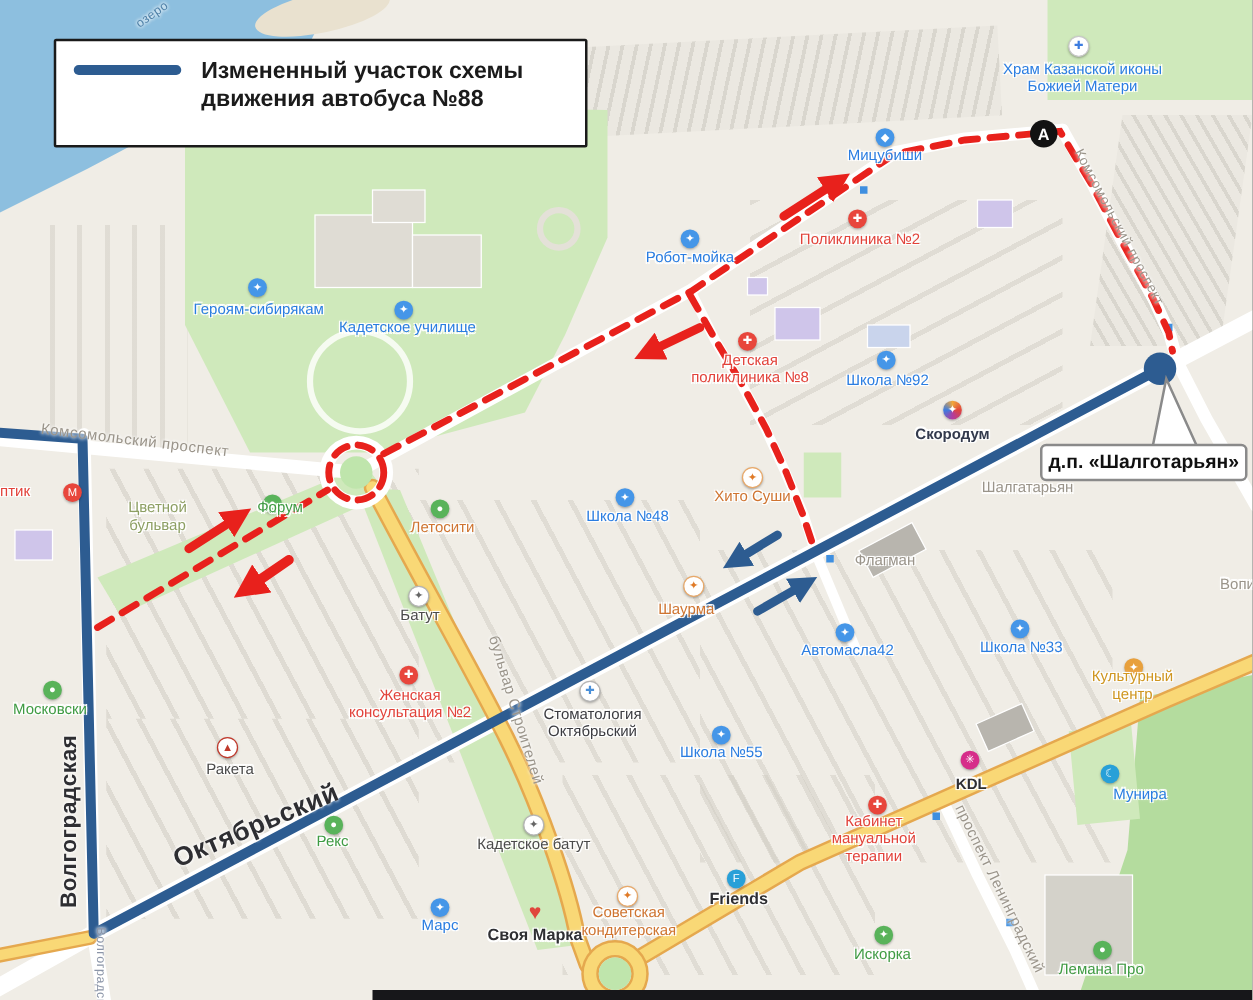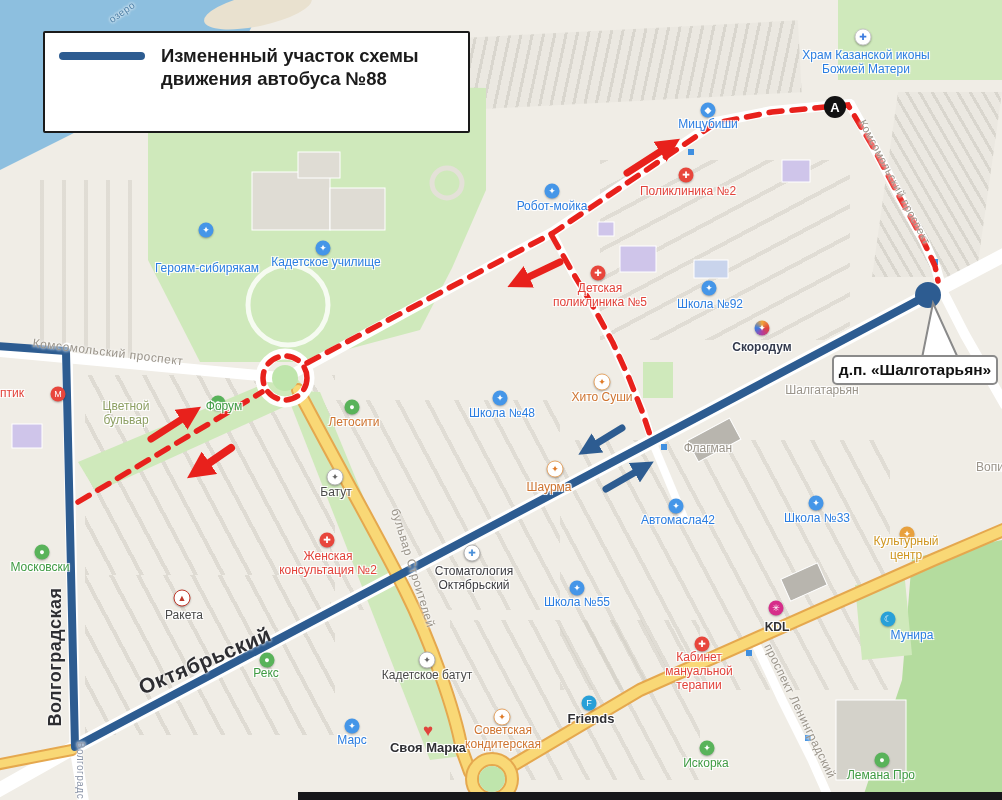--- a/index.html
+++ b/index.html
@@ -10,21 +10,21 @@
   #labels{position:absolute;left:0;top:0;width:100%;height:100%;z-index:3;}
   .plabel{position:absolute;transform:translate(-50%,-50%);white-space:pre-line;
           text-align:center;font-size:12px;line-height:1.18;
           text-shadow:-1px -1px 0 rgba(255,255,255,.95),1px -1px 0 rgba(255,255,255,.95),
           -1px 1px 0 rgba(255,255,255,.95),1px 1px 0 rgba(255,255,255,.95),0 0 3px #fff;}
   .street{position:absolute;color:#9a948a;white-space:nowrap;
           text-shadow:0 0 3px #fff,0 0 3px #fff;letter-spacing:.5px;}
   .picon{position:absolute;transform:translate(-50%,-50%);width:15px;height:15px;
          border-radius:50%;display:flex;align-items:center;justify-content:center;
          font-size:9px;line-height:1;box-shadow:0 1px 2px rgba(0,0,0,.3);}
-  #legend{position:absolute;left:43px;top:31px;width:427px;height:102px;z-index:4;
+  #legend{position:absolute;left:43px;top:31px;width:427px;height:87px;z-index:4;
           background:#fff;border:2px solid #1a1a1a;border-radius:2px;box-sizing:border-box;
           padding:12px 14px;display:flex;flex-direction:column;justify-content:space-between;}
   .lrow{display:flex;align-items:flex-start;gap:16px;}
   .lswatch{width:86px;flex:0 0 86px;display:flex;align-items:center;gap:9px;margin-top:7px;}
   .lsolid{width:86px;height:8px;border-radius:5px;background:#2d5c91;}
   .ldash{width:22px;height:7px;border-radius:4px;background:#e8211c;}
   .ltext{font-size:18.5px;font-weight:600;color:#1b1b1b;line-height:1.22;}
   #callout{position:absolute;left:832px;top:355px;width:166px;z-index:4;background:#fff;
            border:2px solid #8a8a8a;border-radius:5px;text-align:center;
            font-size:15.5px;font-weight:bold;color:#111;padding:4px 2px;box-sizing:border-box;}
@@ -148,26 +148,26 @@
       <div class="picon" style="left: 863px; top: 37px; background: rgb(255, 255, 255); color: rgb(60, 124, 224); border: 1px solid rgb(201, 201, 201);">✚</div>
       <div class="plabel" style="left: 866px; top: 62px; color: rgb(42, 125, 225);">Храм Казанской иконы
 Божией Матери</div>
       <div class="picon" style="left: 708px; top: 110px; background: rgb(69, 150, 232); color: rgb(255, 255, 255);">◆</div>
       <div class="plabel" style="left: 708px; top: 124px; color: rgb(42, 125, 225);">Мицубиши</div>
       <div class="picon" style="left: 552px; top: 191px; background: rgb(69, 150, 232); color: rgb(255, 255, 255);">✦</div>
       <div class="plabel" style="left: 552px; top: 206px; color: rgb(42, 125, 225);">Робот-мойка</div>
       <div class="picon" style="left: 686px; top: 175px; background: rgb(232, 70, 60); color: rgb(255, 255, 255);">✚</div>
       <div class="plabel" style="left: 688px; top: 191px; color: rgb(226, 66, 58);">Поликлиника №2</div>
       <div class="picon" style="left: 206px; top: 230px; background: rgb(69, 150, 232); color: rgb(255, 255, 255);">✦</div>
-      <div class="plabel" style="left: 207px; top: 247px; color: rgb(42, 125, 225); margin-top: 21px;">Героям-сибирякам</div>
+      <div class="plabel" style="left: 207px; top: 247px; color: rgb(42, 125, 225);">Героям-сибирякам</div>
       <div class="picon" style="left: 323px; top: 248px; background: rgb(69, 150, 232); color: rgb(255, 255, 255);">✦</div>
       <div class="plabel" style="left: 326px; top: 262px; color: rgb(42, 125, 225); text-align: center;">Кадетское училище</div>
       <div class="picon" style="left: 598px; top: 273px; background: rgb(232, 70, 60); color: rgb(255, 255, 255);">✚</div>
       <div class="plabel" style="left: 600px; top: 295px; color: rgb(226, 66, 58);">Детская
-поликлиника №5</div>
+поликлиника №8</div>
       <div class="picon" style="left: 709px; top: 288px; background: rgb(69, 150, 232); color: rgb(255, 255, 255);">✦</div>
       <div class="plabel" style="left: 710px; top: 304px; color: rgb(42, 125, 225);">Школа №92</div>
       <div class="picon" style="left: 762px; top: 328px; background: conic-gradient(rgb(240, 166, 60), rgb(224, 69, 60), rgb(177, 60, 160), rgb(60, 124, 224), rgb(240, 166, 60)); color: rgb(255, 255, 255);">✦</div>
       <div class="plabel" style="left: 762px; top: 347px; color: rgb(51, 58, 77); font-size: 12px; font-weight: bold;">Скородум</div>
       <div class="picon" style="left: 602px; top: 382px; background: rgb(255, 255, 255); color: rgb(224, 123, 40); border: 1px solid rgb(232, 169, 106);">✦</div>
       <div class="plabel" style="left: 602px; top: 397px; color: rgb(207, 116, 48);">Хито Суши</div>
       <div class="picon" style="left: 500px; top: 398px; background: rgb(69, 150, 232); color: rgb(255, 255, 255);">✦</div>
       <div class="plabel" style="left: 502px; top: 413px; color: rgb(42, 125, 225);">Школа №48</div>
       <div class="picon" style="left: 218px; top: 403px; background: rgb(89, 179, 90); color: rgb(255, 255, 255);">●</div>
       <div class="plabel" style="left: 214px; top: 406px; color: rgb(63, 155, 67); margin-left: 10px;">Форум</div>

